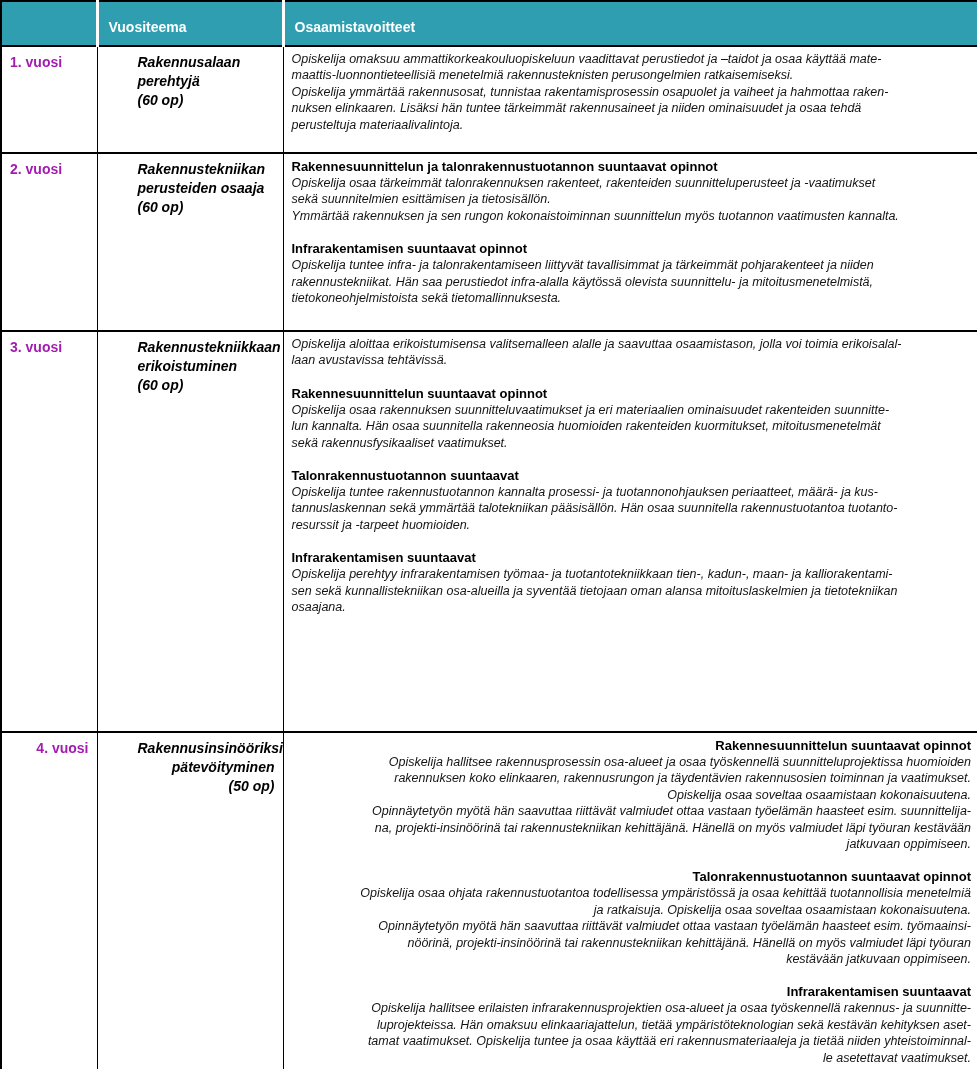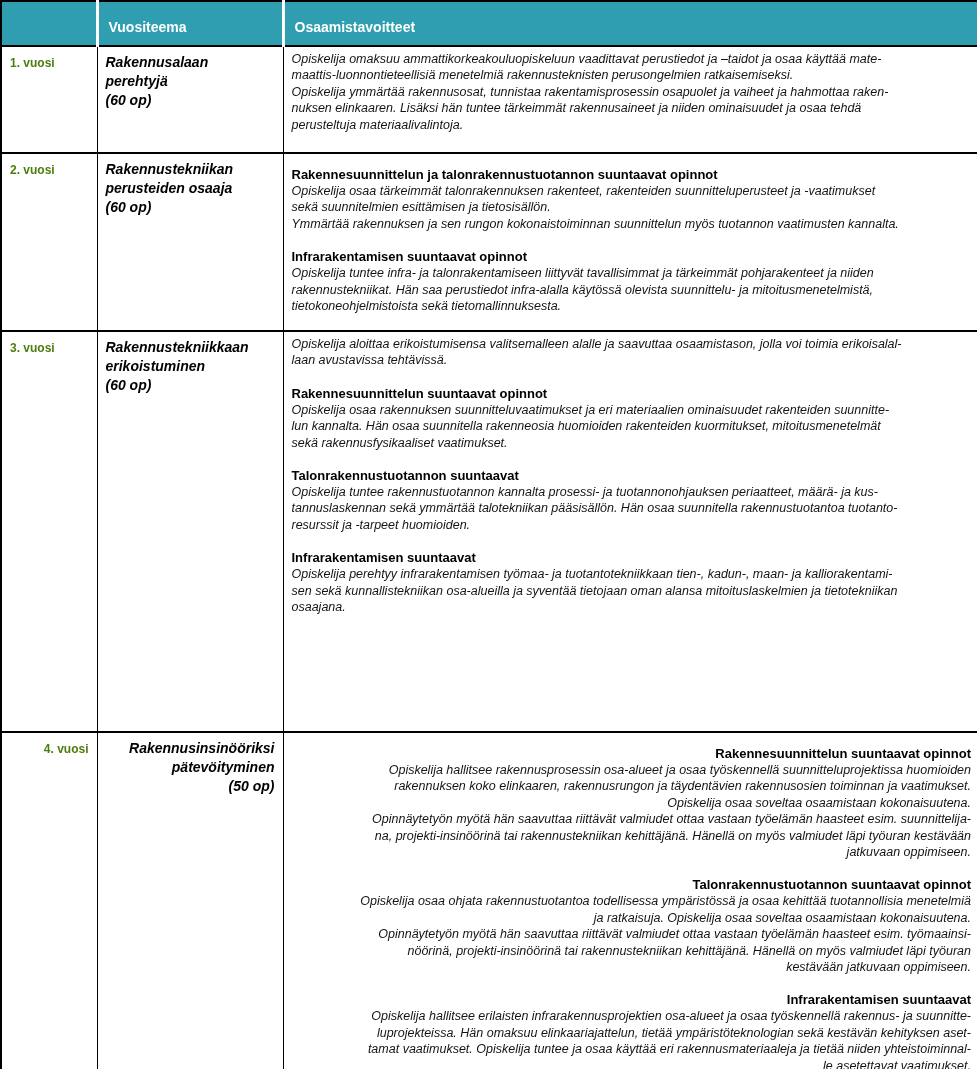--- a/index.html
+++ b/index.html
@@ -46,43 +46,44 @@
   td {
     border: 1px solid #000000;
     border-bottom-width: 2px;
     vertical-align: top;
     padding: 6px 8px;
     box-sizing: border-box;
   }
   tbody tr:last-child td { border-bottom-width: 2px; }
 
   .year-cell span {
-    font-size: 12px;
-    font-weight: bold;
-    color: #4d7c0f;
+    font-size: 14px;
+    font-weight: bold;
+    color: #a21caf;
   }
   .theme-cell span {
     display: block;
     font-size: 14px;
     font-weight: bold;
     font-style: italic;
     color: #000000;
     line-height: 19px;
     white-space: pre-line;
+    margin-left: 32px;
   }
   .goals-cell { padding: 4px 6px 7px 8px; }
   .goal-heading {
     font-size: 13px;
     font-weight: bold;
     color: #000000;
     line-height: 17px;
     margin-top: 16px;
     white-space: pre-line;
   }
-  .goal-heading:first-child { margin-top: 8px; }
+  .goal-heading:first-child { margin-top: 0; }
   .goal-para {
     font-size: 12.5px;
     font-style: italic;
     color: #141414;
     line-height: 16.4px;
     white-space: pre-line;
   }
 </style>
 </head>
 <body>

